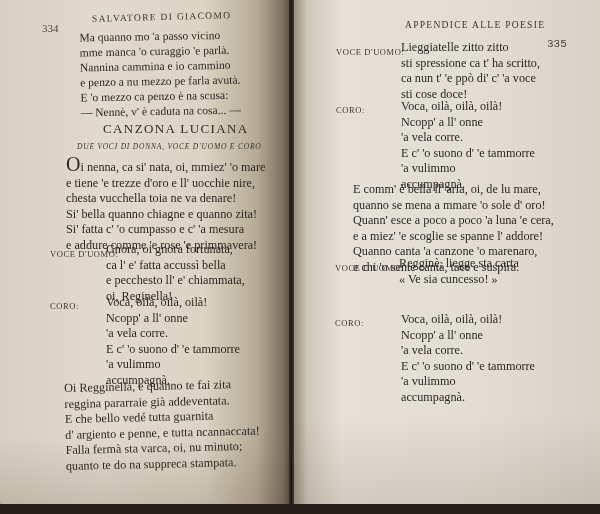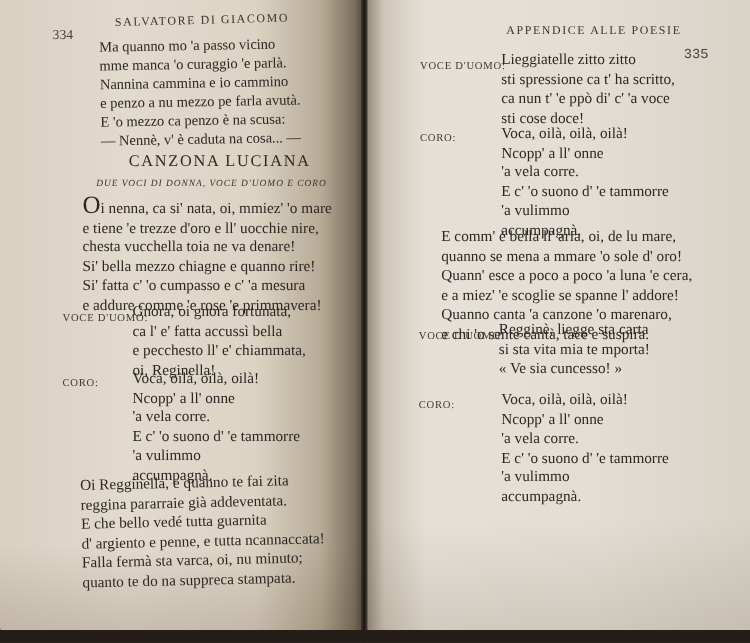--- a/index.html
+++ b/index.html
@@ -81,21 +81,21 @@
       <div class="small-line">— Nennè, v' è caduta na cosa... —</div>
     </div>
 
     <div class="poem-title" style="left:103px; top:121px;">Canzona Luciana</div>
     <div class="subtitle" style="left:77px; top:142px;">Due voci di donna, voce d'uomo e coro</div>
 
     <div class="block" style="left:66px; top:157px;">
       <div class="line"><span class="dropcap">O</span><span>i nenna, ca si' nata, oi, mmiez' 'o mare</span></div>
       <div class="line">e tiene 'e trezze d'oro e ll' uocchie nire,</div>
       <div class="line">chesta vucchella toia ne va denare!</div>
-      <div class="line">Si' bella mezzo chiagne e quanno rire!</div>
+      <div class="line">Si' bella quanno chiagne e quanno zita!</div>
       <div class="line">Si' fatta c' 'o cumpasso e c' 'a mesura</div>
       <div class="line">e addure comme 'e rose 'e primmavera!</div>
     </div>
 
     <div class="speaker" style="left:50px; top:249px;">Voce d'uomo:</div>
     <div class="block" style="left:106px; top:242px;">
       <div class="line">Gnora, oi gnora fortunata,</div>
       <div class="line">ca l' e' fatta accussì bella</div>
       <div class="line">e pecchesto ll' e' chiammata,</div>
       <div class="line">oi, Reginella!</div>
@@ -148,21 +148,20 @@
       <div class="line">quanno se mena a mmare 'o sole d' oro!</div>
       <div class="line">Quann' esce a poco a poco 'a luna 'e cera,</div>
       <div class="line">e a miez' 'e scoglie se spanne l' addore!</div>
       <div class="line">Quanno canta 'a canzone 'o marenaro,</div>
       <div class="line">e chi 'o sente cantà, tace e suspira.</div>
     </div>
 
     <div class="speaker" style="left:43px; top:263px;">Voce d'uomo:</div>
     <div class="block" style="left:107px; top:256px;">
       <div class="line">Regginè, liegge sta carta</div>
-      <div class="line">si sta vita mia te mporta!</div>
       <div class="line">« Ve sia cuncesso! »</div>
     </div>
 
     <div class="speaker" style="left:43px; top:318px;">Coro:</div>
     <div class="block" style="left:109px; top:312px;">
       <div class="line">Voca, oilà, oilà, oilà!</div>
       <div class="line">Ncopp' a ll' onne</div>
       <div class="line">'a vela corre.</div>
       <div class="line">E c' 'o suono d' 'e tammorre</div>
       <div class="line">'a vulimmo</div>

